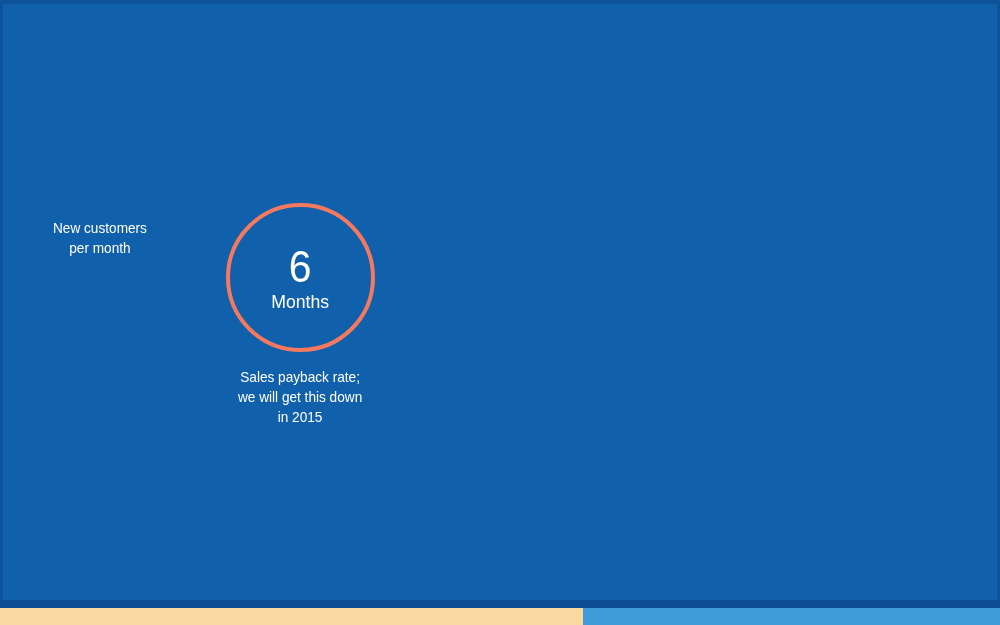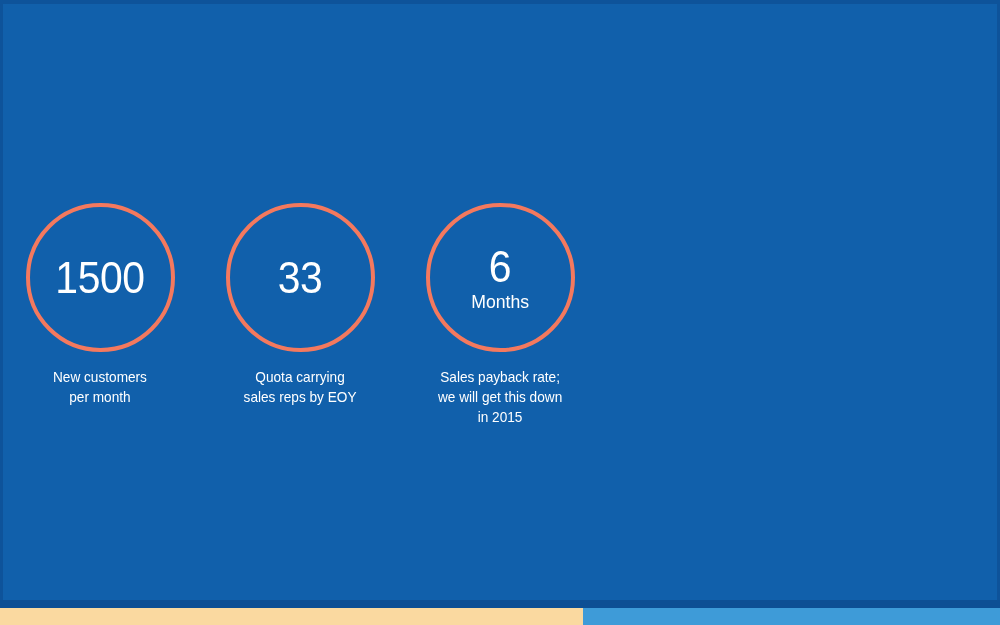--- a/index.html
+++ b/index.html
@@ -142,37 +142,25 @@
 
 <div id="slide" style="background: rgb(17, 96, 171);">
 
   <div id="slide-edge-top"></div>
   <div id="slide-edge-left"></div>
   <div id="slide-edge-right"></div>
 
   <div id="metrics-row">
 
     <div class="metric">
-      <div class="metric-circle" style="border-color: rgb(244, 121, 94);">
-        <div class="metric-value">1500</div>
-
-      </div>
       <div class="metric-caption">New customers
 per month</div>
     </div>
 
 
-    <div class="metric">
-      <div class="metric-circle" style="border-color: rgb(244, 121, 94);">
-        <div class="metric-value">33</div>
-
-      </div>
-      <div class="metric-caption">Quota carrying
-sales reps by EOY</div>
-    </div>
 
     <div class="metric">
       <div class="metric-circle" style="border-color: rgb(244, 121, 94);">
         <div class="metric-value">6</div>
         <div class="metric-unit">Months</div>
       </div>
       <div class="metric-caption">Sales payback rate;
 we will get this down
 in 2015</div>
     </div>

